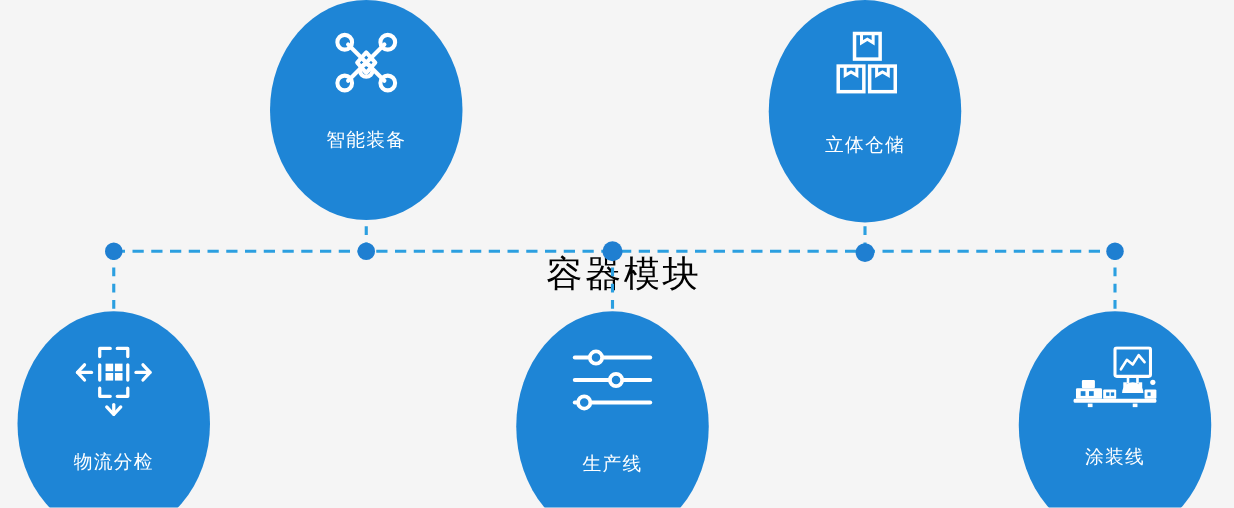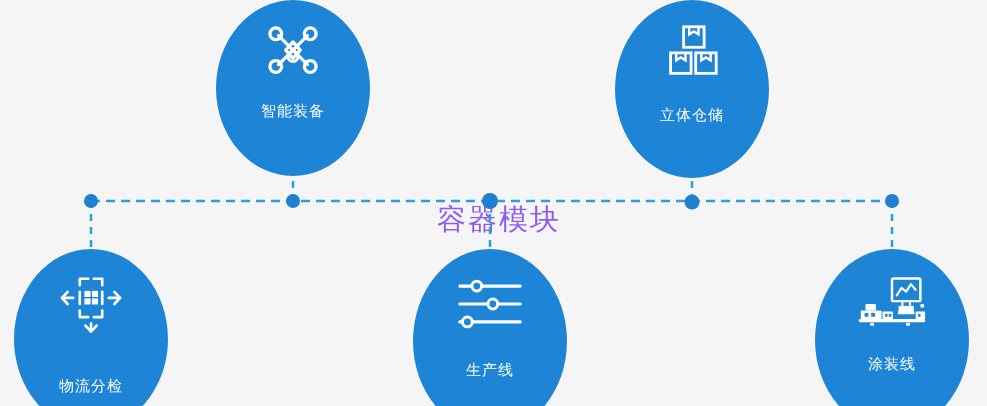--- a/index.html
+++ b/index.html
@@ -18,21 +18,21 @@
     width: 987px;
     height: 406px;
     background: #f5f5f5;
   }
   .watermark {
     position: absolute;
     left: 437px;
     top: 200px;
     font-size: 29px;
     letter-spacing: 2px;
-    color: #8b5cf6;
+    color: #000000;
     font-family: "DejaVu Sans", sans-serif;
     user-select: none;
     white-space: nowrap;
     z-index: 1;
   }
   svg.wires {
     position: absolute;
     left: 0;
     top: 0;
     width: 987px;
@@ -137,21 +137,21 @@
         <line x1="14" y1="24.5" x2="2" y2="24.5"></line>
         <polyline points="8,18 2,24.5 8,31"></polyline>
 
         <line x1="52" y1="24.5" x2="64" y2="24.5"></line>
         <polyline points="58,18 64,24.5 58,31"></polyline>
 
         <line x1="33" y1="52" x2="33" y2="60"></line>
         <polyline points="27,54 33,60.5 39,54"></polyline>
       </svg>
     </span>
-    <span class="node-label" style="margin-top:40px;">物流分检</span>
+    <span class="node-label" style="margin-top:22px;">物流分检</span>
   </div>
 
   <div class="node" style="left:413px; top:249px; width:154px; height:154px; padding-top:30px;">
     <span class="node-icon">
       <svg width="66" height="50" viewBox="0 0 70 52" fill="none" stroke="#ffffff" stroke-width="3.4" stroke-linecap="round">
         <line x1="3" y1="7" x2="67" y2="7"></line>
         <line x1="3" y1="26" x2="67" y2="26"></line>
         <line x1="3" y1="45" x2="67" y2="45"></line>
         <circle cx="21" cy="7" r="5.2" fill="#1e85d6" stroke-width="3.2"></circle>
         <circle cx="38" cy="26" r="5.2" fill="#1e85d6" stroke-width="3.2"></circle>

